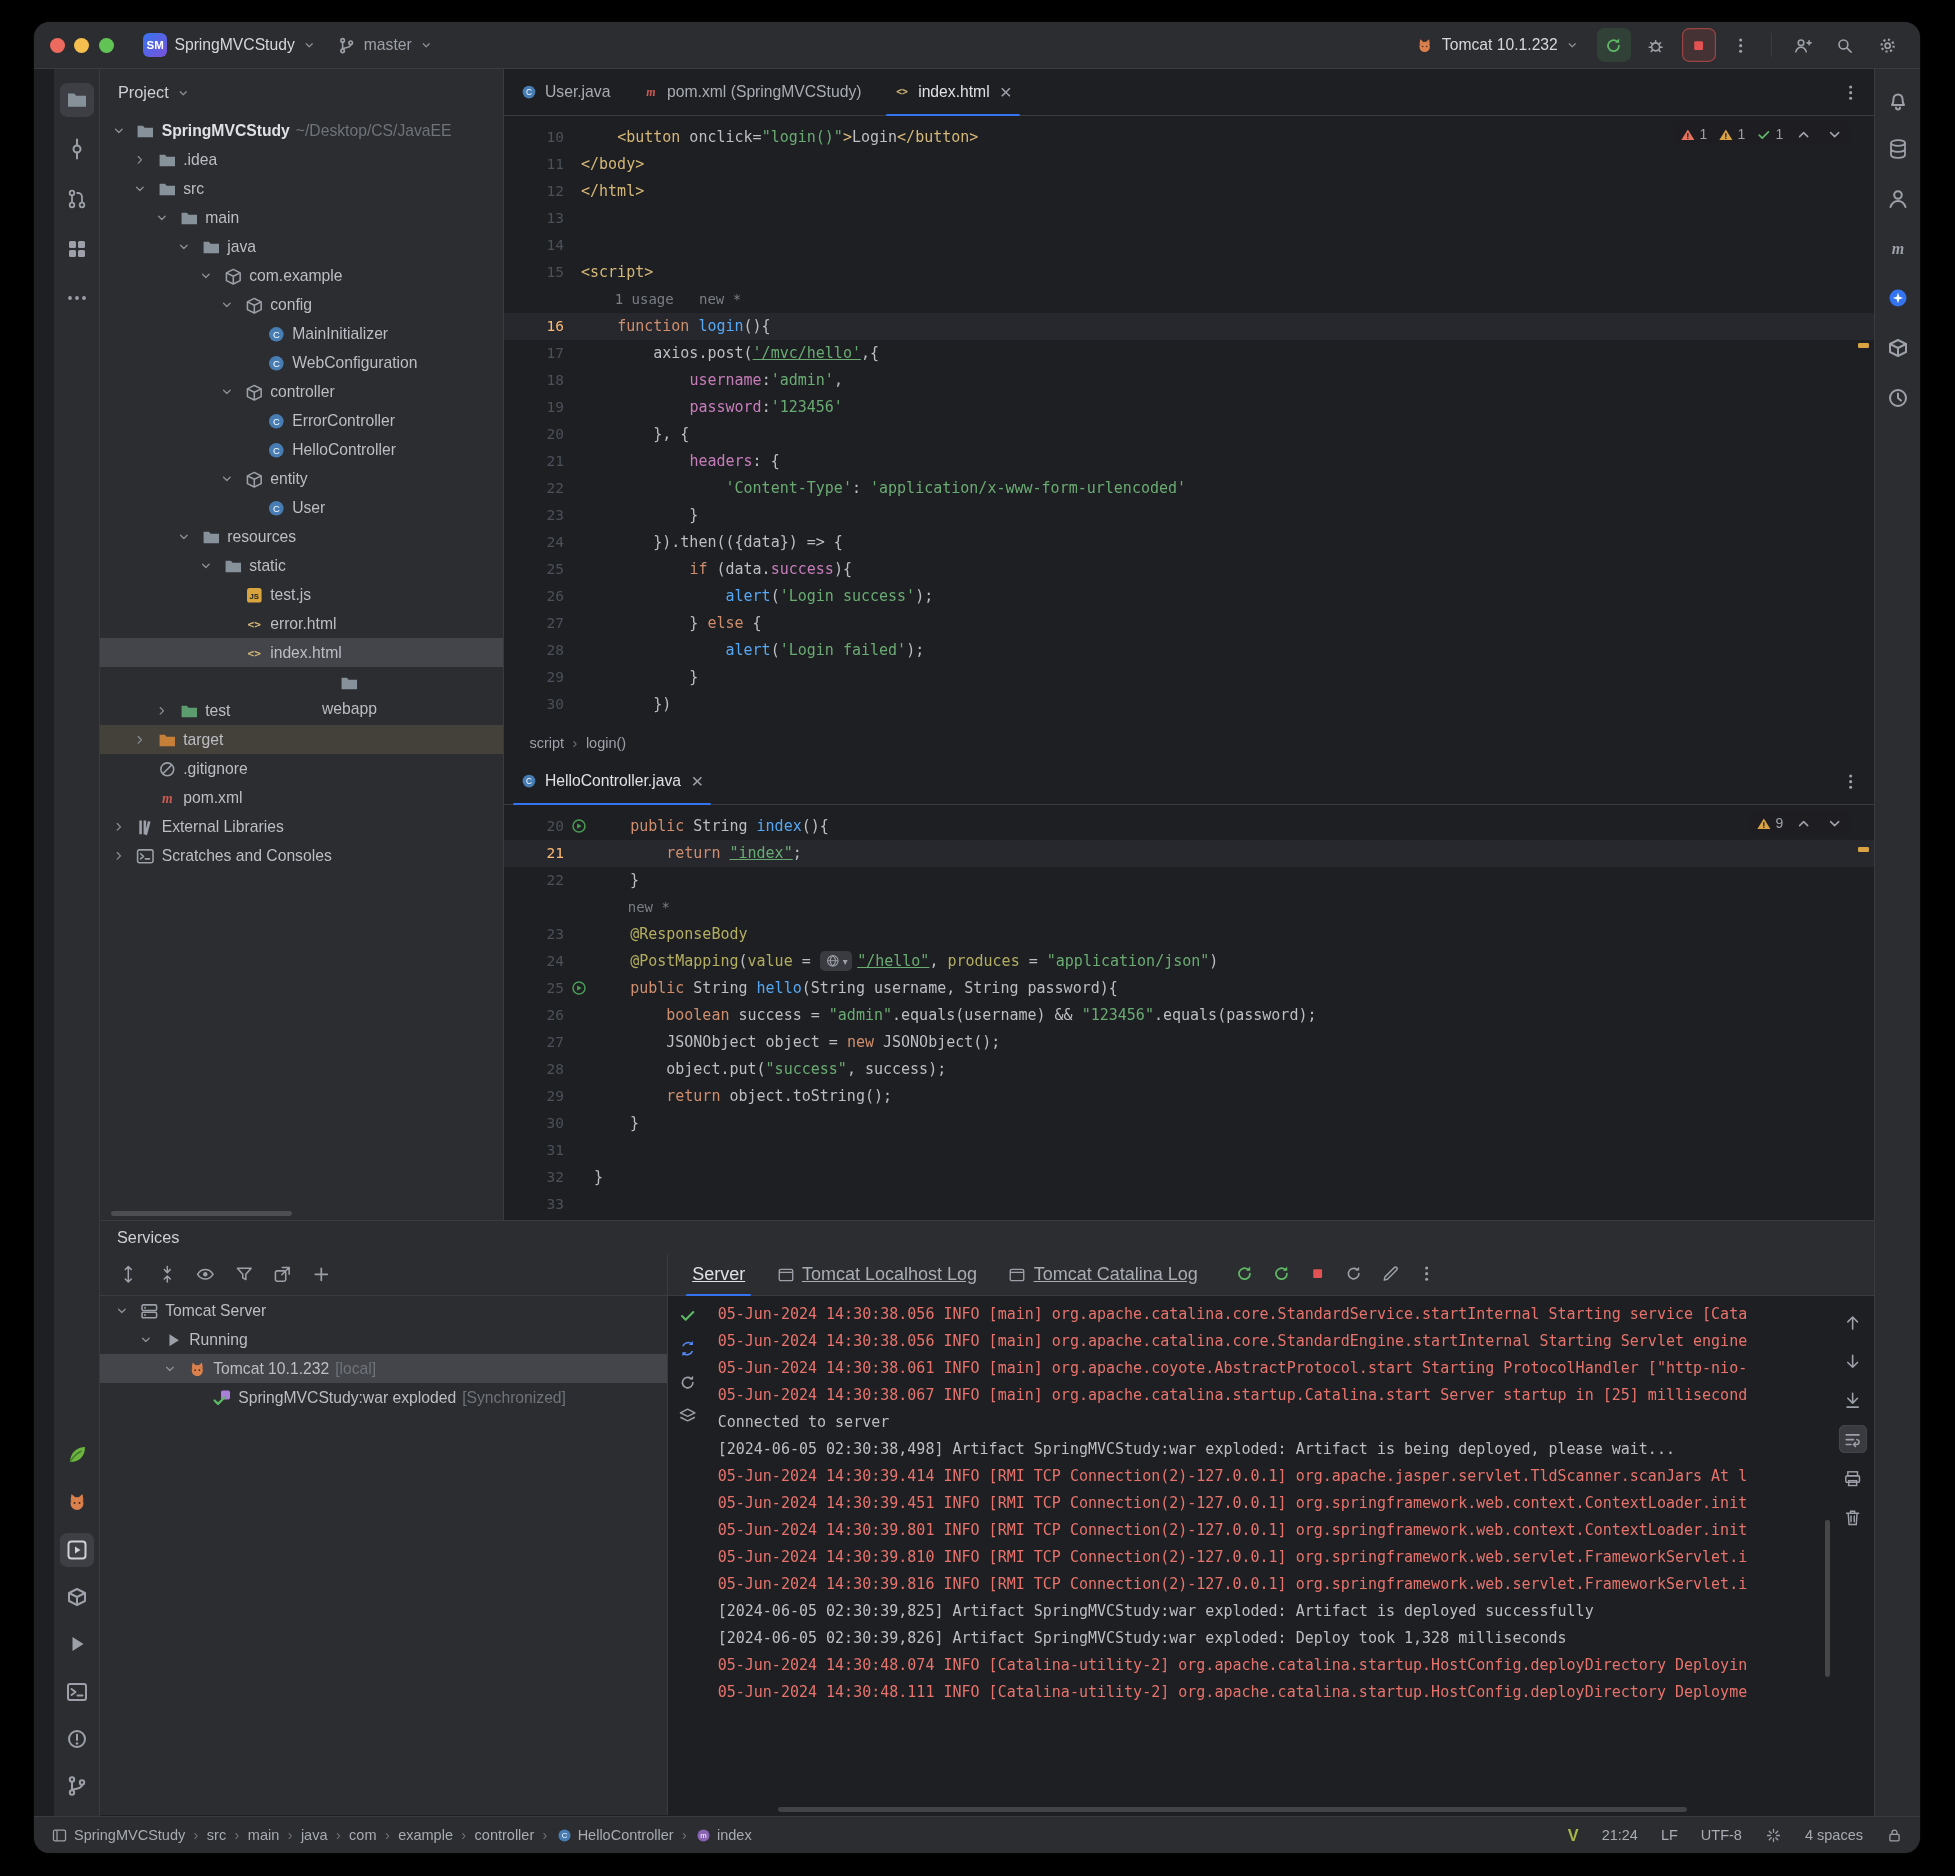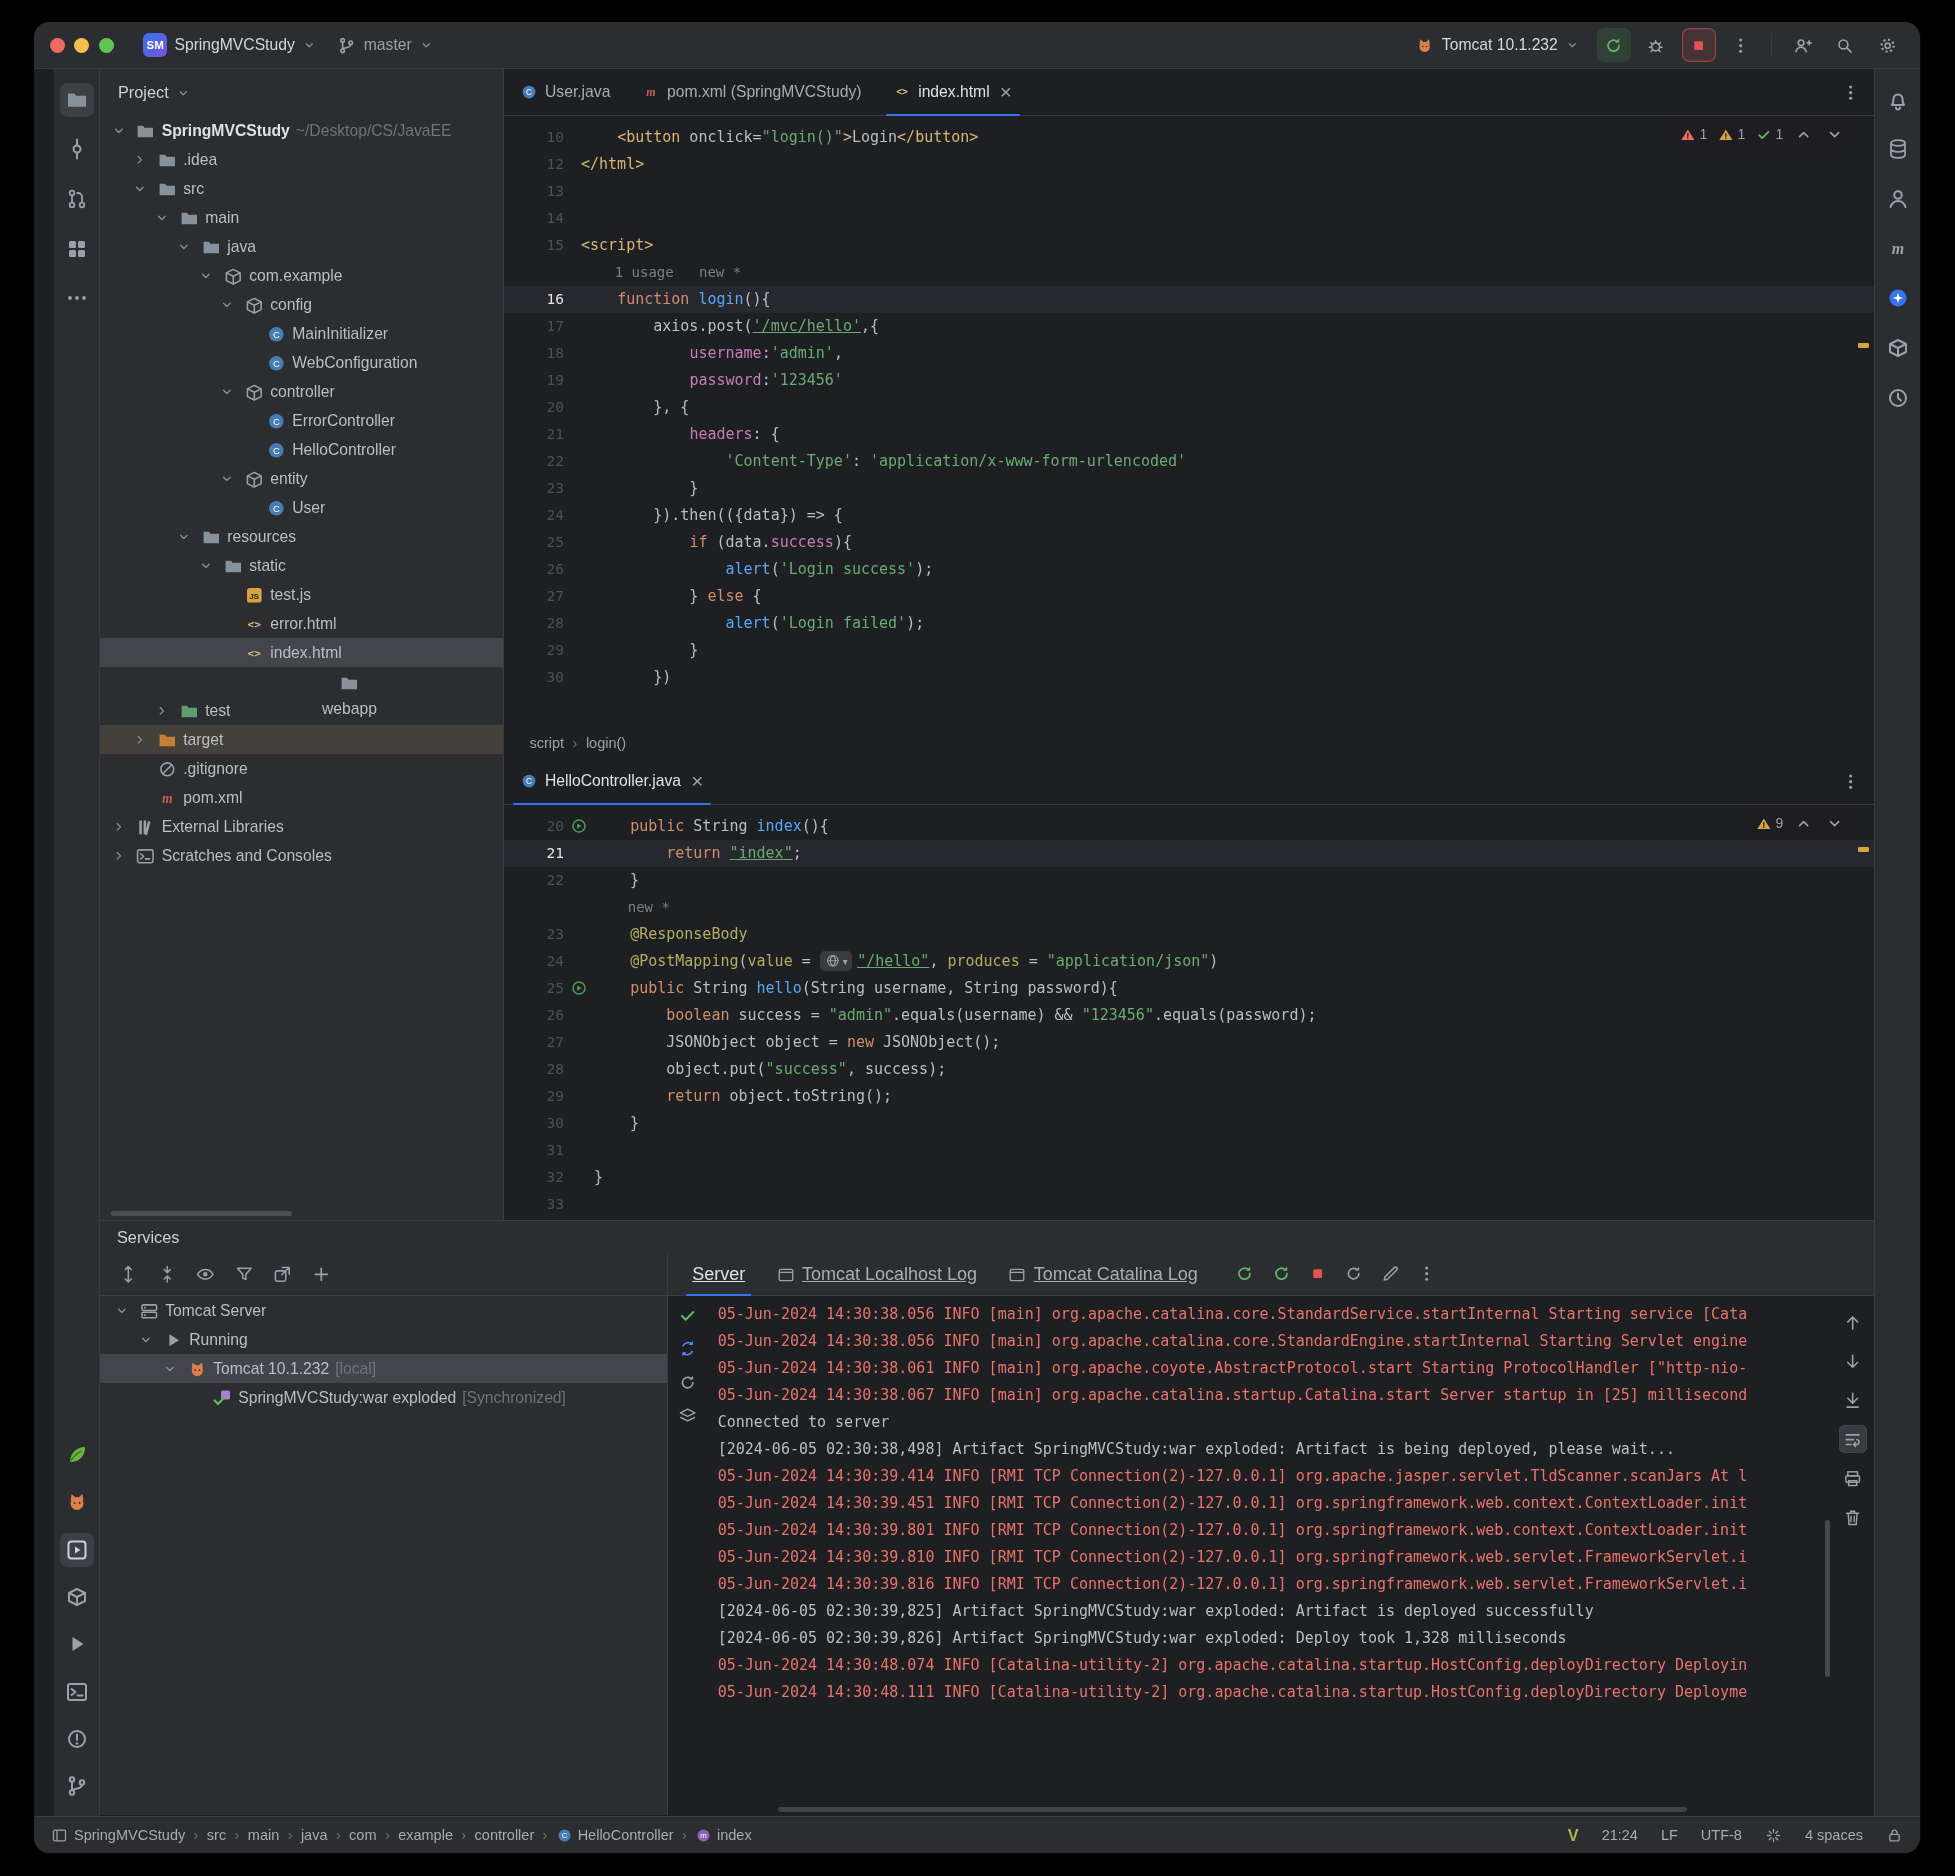--- a/index.html
+++ b/index.html
@@ -65,21 +65,21 @@
 .etab .ic{width:18px;height:18px}
 .tclose{font-size:15.7px;color:#9DA0A8;margin-left:2.4px;}
 .tab-actions{margin-left:auto;display:flex;align-items:center;}
 .editor{position:relative;overflow:hidden;background:#1E1F22;font-family:"DejaVu Sans Mono","Liberation Mono",monospace;font-size:15px;}
 #ed1{height:612px;flex:none}
 #ed2{flex:1}
 .ed-lines{padding-top:7.3px;}
 .cl{display:flex;height:27px;line-height:27px;white-space:pre;}
 .cl.cur{background:var(--caret-row);}
 .ln{width:60px;text-align:right;color:var(--line-number);font-size:14.5px;flex:none;}
-.cl.cur .ln{color:#e5e5e5}
+.cl.cur .ln{color:#fdba74}
 .gi{display:flex;align-items:center;justify-content:center;flex:none;}
 #ed1 .gi{width:17px}
 #ed2 .gi{width:30px}
 .gi .ic{width:18px;height:18px}
 .ct{flex:1;white-space:pre;overflow:hidden;}
 .c-d{color:var(--text)} .c-k{color:var(--code-keyword)} .c-s{color:var(--code-string)}
 .c-su{color:var(--code-string);text-decoration:underline}
 .c-f{color:var(--code-function)} .c-t{color:var(--code-tag)} .c-p{color:var(--code-property)}
 .c-a{color:var(--code-annotation)}
 .c-g{color:var(--code-inlay);font-size:14px;}
@@ -837,20 +837,21 @@
                 </span>
                 <span class="ic">
                   <svg viewBox="0 0 24 24" xmlns="http://www.w3.org/2000/svg">
                     <path d="M7 9.5l5 5 5-5" fill="none" stroke="currentColor" stroke-width="2" stroke-linecap="round" stroke-linejoin="round"></path>
                   </svg>
                 </span>
               </div>
             <span class="stripe-mark" style="top:37%"></span>
             <div class="ed-lines" id="ed1-lines">
                 <div class="cl"><span class="ln">10</span><span class="gi"></span><span class="ct"><span class="c-d">    </span><span class="c-t">&lt;button</span><span class="c-d"> onclick=</span><span class="c-s">"login()"</span><span class="c-t">&gt;</span><span class="c-d">Login</span><span class="c-t">&lt;/button&gt;</span></span></div>
+                <div class="cl"><span class="ln">11</span><span class="gi"></span><span class="ct"><span class="c-t">&lt;/body&gt;</span></span></div>
                 <div class="cl"><span class="ln">12</span><span class="gi"></span><span class="ct"><span class="c-t">&lt;/html&gt;</span></span></div>
                 <div class="cl"><span class="ln">13</span><span class="gi"></span><span class="ct"></span></div>
                 <div class="cl"><span class="ln">14</span><span class="gi"></span><span class="ct"></span></div>
                 <div class="cl"><span class="ln">15</span><span class="gi"></span><span class="ct"><span class="c-t">&lt;script&gt;</span></span></div>
                 <div class="cl"><span class="ln"></span><span class="gi"></span><span class="ct"><span class="c-g">    1 usage   new *</span></span></div>
                 <div class="cl cur"><span class="ln">16</span><span class="gi"></span><span class="ct"><span class="c-d">    </span><span class="c-k">function</span><span class="c-d"> </span><span class="c-f">login</span><span class="c-d">(){</span></span></div>
                 <div class="cl"><span class="ln">17</span><span class="gi"></span><span class="ct"><span class="c-d">        axios.post(</span><span class="c-su">'/mvc/hello'</span><span class="c-d">,{</span></span></div>
                 <div class="cl"><span class="ln">18</span><span class="gi"></span><span class="ct"><span class="c-d">            </span><span class="c-p">username</span><span class="c-d">:</span><span class="c-s">'admin'</span><span class="c-d">,</span></span></div>
                 <div class="cl"><span class="ln">19</span><span class="gi"></span><span class="ct"><span class="c-d">            </span><span class="c-p">password</span><span class="c-d">:</span><span class="c-s">'123456'</span></span></div>
                 <div class="cl"><span class="ln">20</span><span class="gi"></span><span class="ct"><span class="c-d">        }, {</span></span></div>

